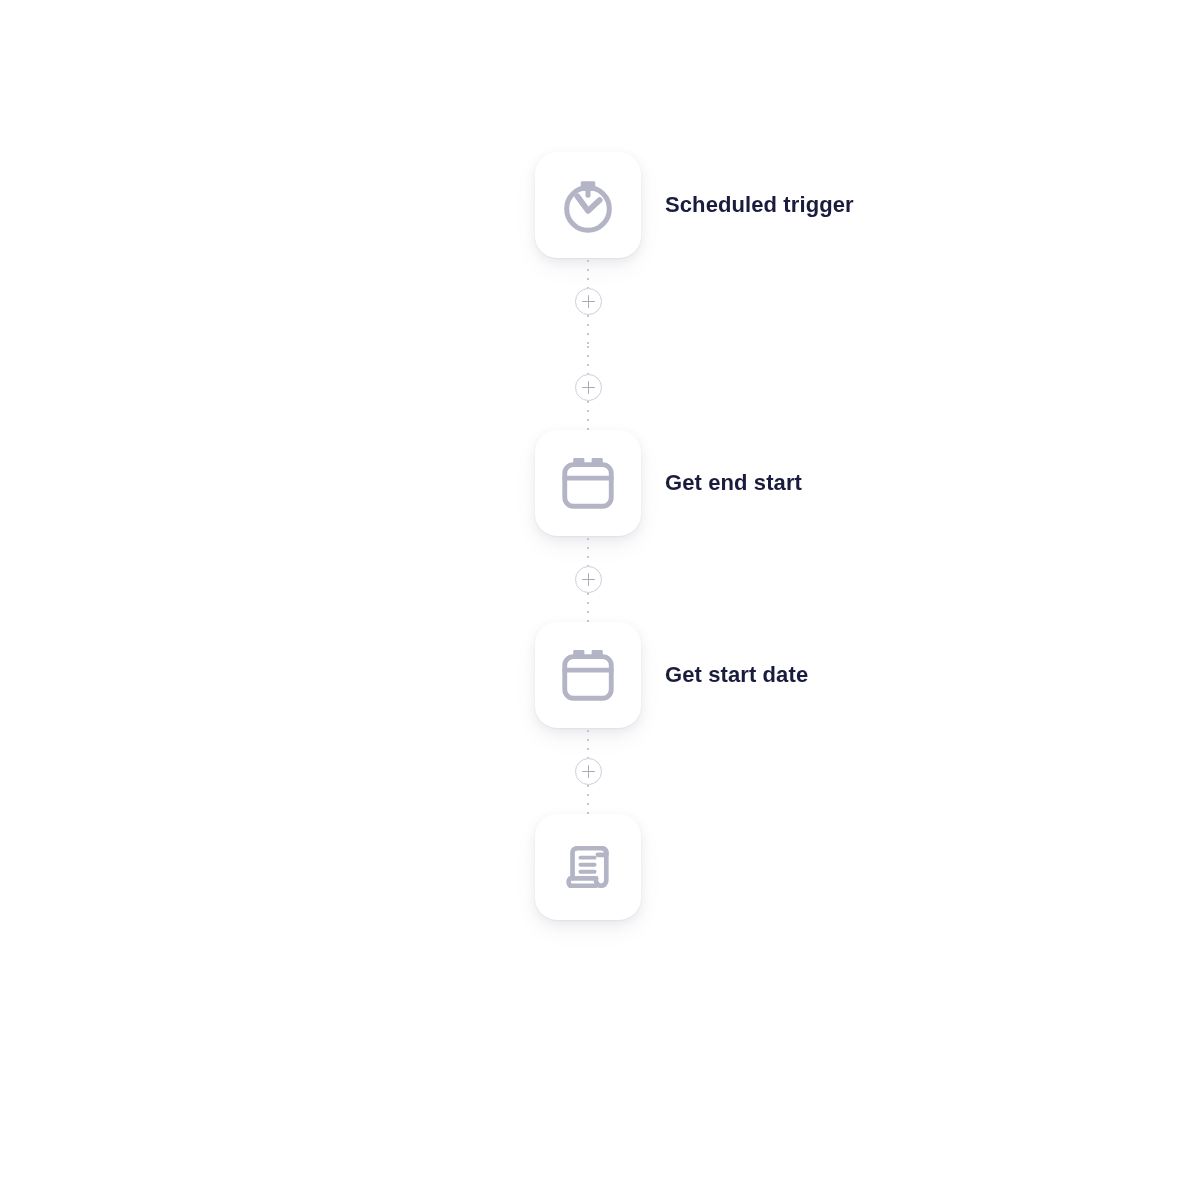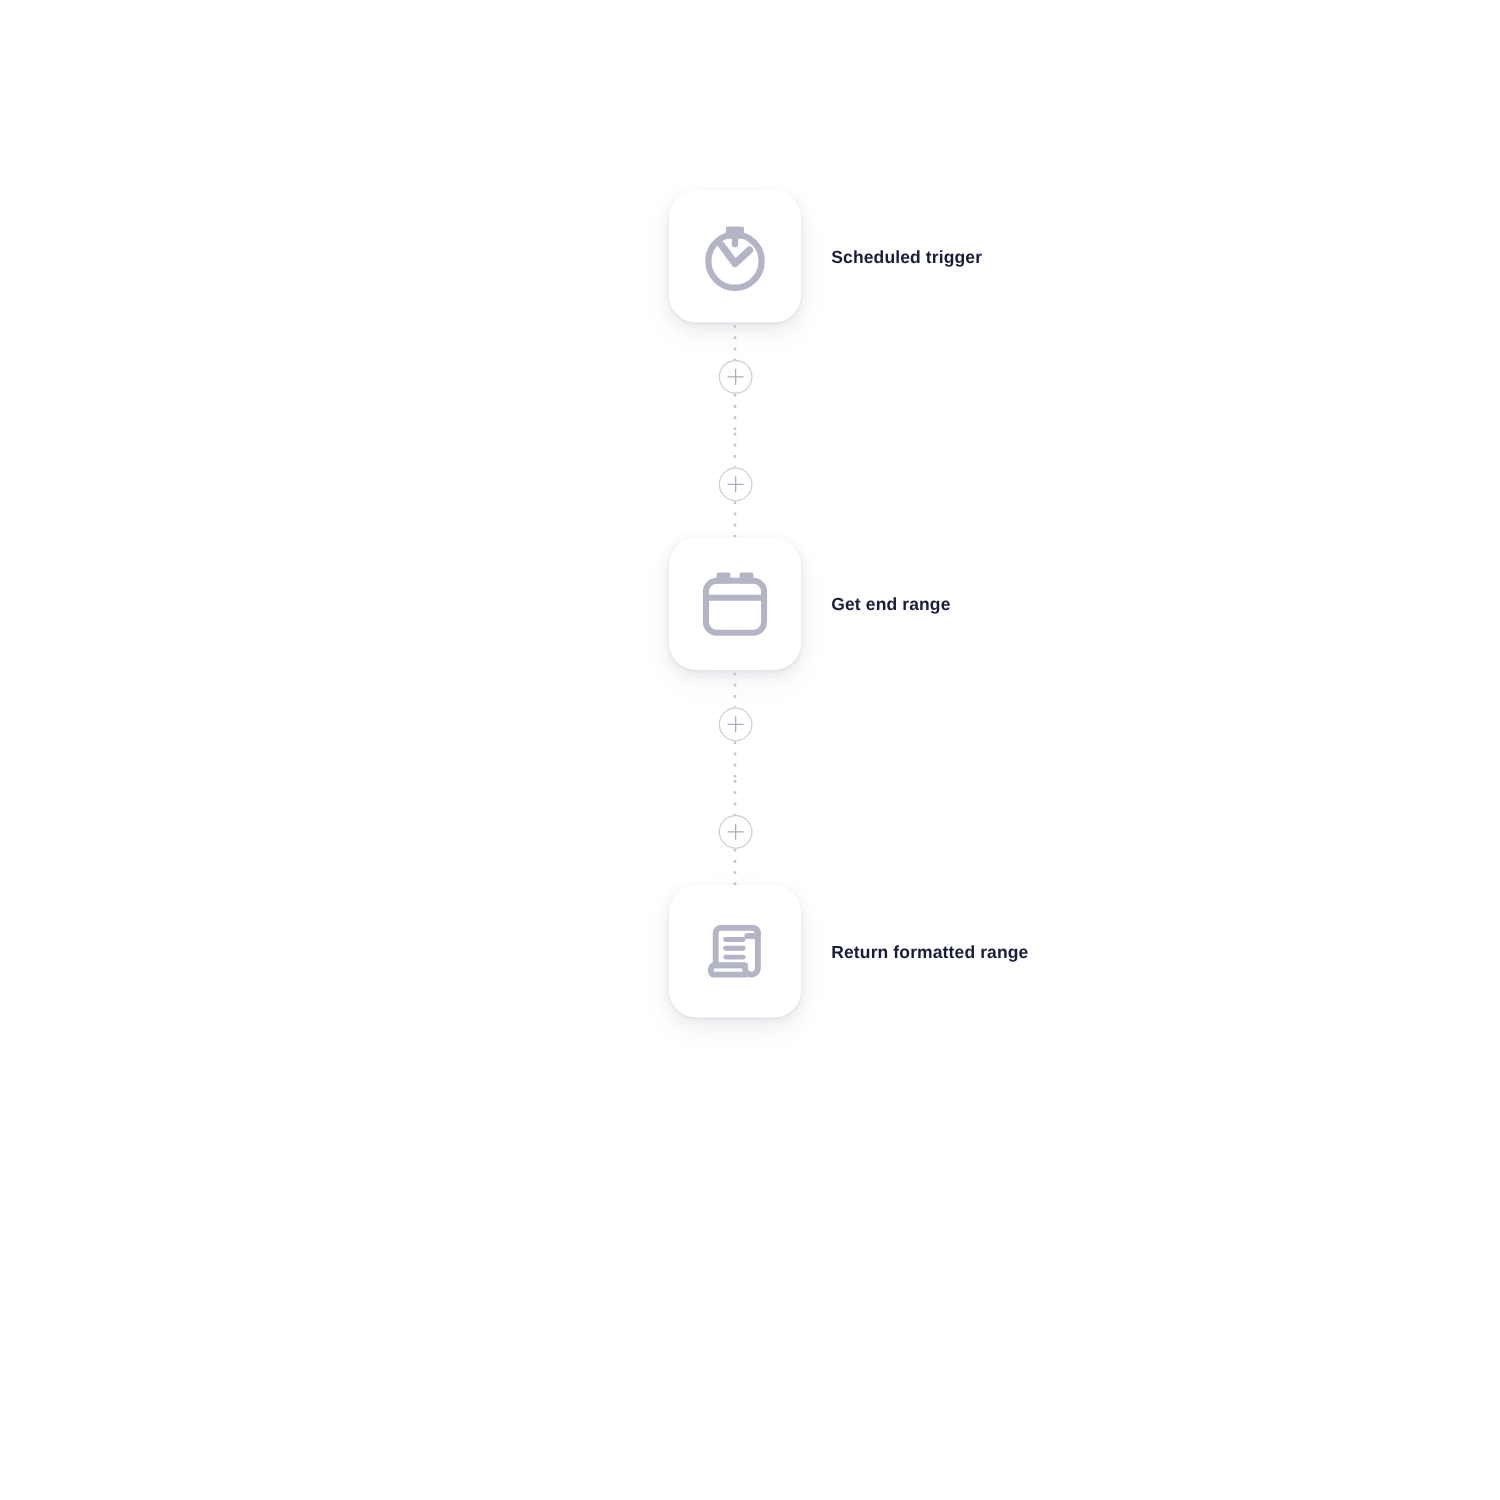--- a/index.html
+++ b/index.html
@@ -49,21 +49,21 @@
                 0 10px 26px rgba(28, 30, 66, 0.045);
     display: flex;
     align-items: center;
     justify-content: center;
   }
 
   .node-card svg { display: block; }
 
   .node-label {
     margin-left: 24px;
-    font-size: 14px;
+    font-size: 22px;
     font-weight: 700;
     letter-spacing: 0.1px;
     color: #1a1c3d;
     white-space: nowrap;
   }
 
   
   .connector {
     position: relative;
     width: 106px;
@@ -152,32 +152,45 @@
       <div class="node-card">
         <span class="icon-grey">
           <svg width="62" height="62" viewBox="0 0 64 64" fill="none" stroke="currentColor" stroke-width="5" stroke-linecap="round" stroke-linejoin="round">
             <rect x="8" y="13" width="48" height="43" rx="9"></rect>
             <path d="M8 27 H56"></path>
             <path d="M18 7.5 h9 v6.5 h-9 z" fill="currentColor" stroke-width="2.5"></path>
             <path d="M37 7.5 h9 v6.5 h-9 z" fill="currentColor" stroke-width="2.5"></path>
           </svg>
         </span>
       </div>
-      <div class="node-label">Get end range</div>
-    </div>
-
-    <div class="connector">
-      <div class="conn-line top"></div>
-      <div class="add-button">
-        <span class="bar h"></span>
-        <span class="bar v"></span>
-      </div>
-      <div class="conn-line bottom"></div>
-    </div>
-
+      <div class="node-label">Get end start</div>
+    </div>
+
+    <div class="connector">
+      <div class="conn-line top"></div>
+      <div class="add-button">
+        <span class="bar h"></span>
+        <span class="bar v"></span>
+      </div>
+      <div class="conn-line bottom"></div>
+    </div>
+
+    <div class="node-row">
+      <div class="node-card">
+        <span class="icon-grey">
+          <svg width="62" height="62" viewBox="0 0 64 64" fill="none" stroke="currentColor" stroke-width="5" stroke-linecap="round" stroke-linejoin="round">
+            <rect x="8" y="13" width="48" height="43" rx="9"></rect>
+            <path d="M8 27 H56"></path>
+            <path d="M18 7.5 h9 v6.5 h-9 z" fill="currentColor" stroke-width="2.5"></path>
+            <path d="M37 7.5 h9 v6.5 h-9 z" fill="currentColor" stroke-width="2.5"></path>
+          </svg>
+        </span>
+      </div>
+      <div class="node-label">Get start date</div>
+    </div>
 
     <div class="connector">
       <div class="conn-line top"></div>
       <div class="add-button">
         <span class="bar h"></span>
         <span class="bar v"></span>
       </div>
       <div class="conn-line bottom"></div>
     </div>
 
@@ -190,17 +203,16 @@
                      a0 0 0 0 0 0 0"></path>
             <path d="M20 12 a4.5 4.5 0 0 0 -4.5 4.5 v27.5"></path>
             <path d="M40.5 44 H13 a5.5 5.5 0 0 0 0 8 h27.5"></path>
             <path d="M47 12 a4.5 4.5 0 0 1 4.5 4.5 v2.5 h-9"></path>
             <path d="M24 22 H39" stroke-width="4.2"></path>
             <path d="M24 29.5 H39" stroke-width="4.2"></path>
             <path d="M24 37 H39" stroke-width="4.2"></path>
           </svg>
         </span>
       </div>
-      <div class="node-label">Return formatted range</div>
     </div>
 
   </div>
 </div>
 
 </body></html>

